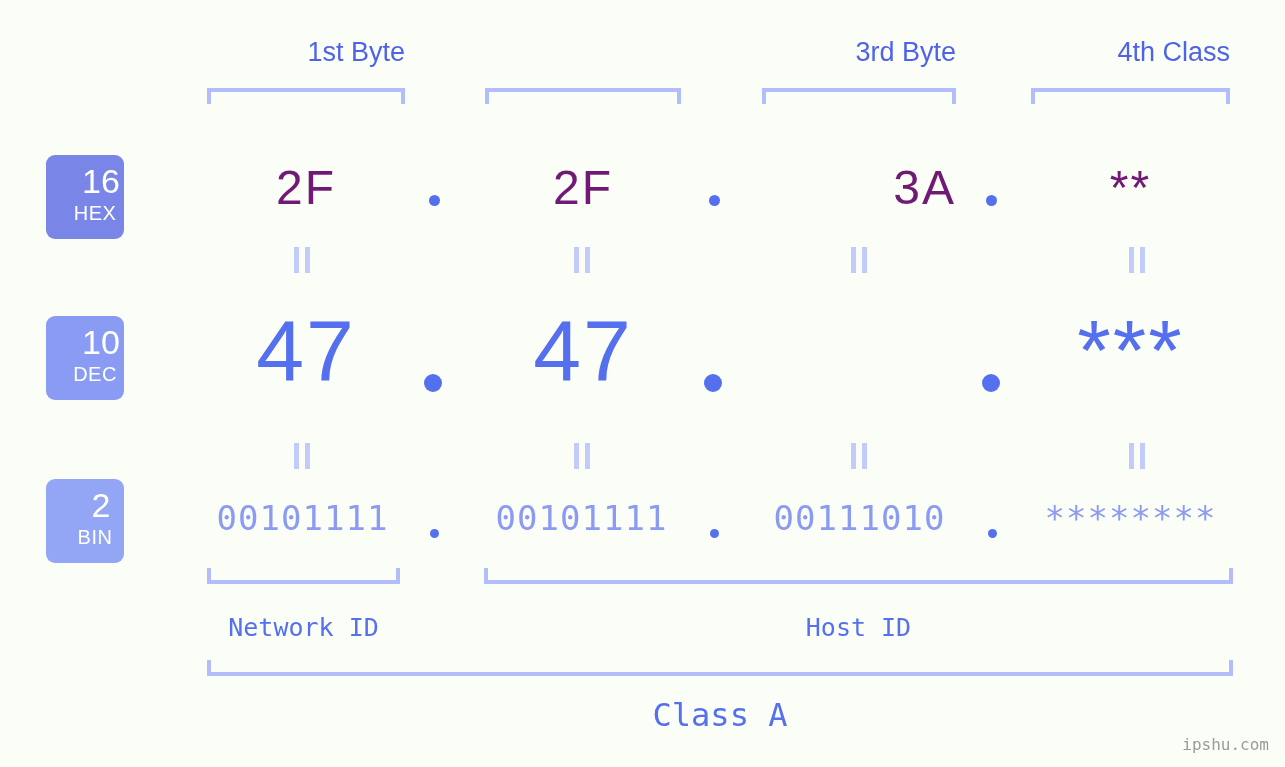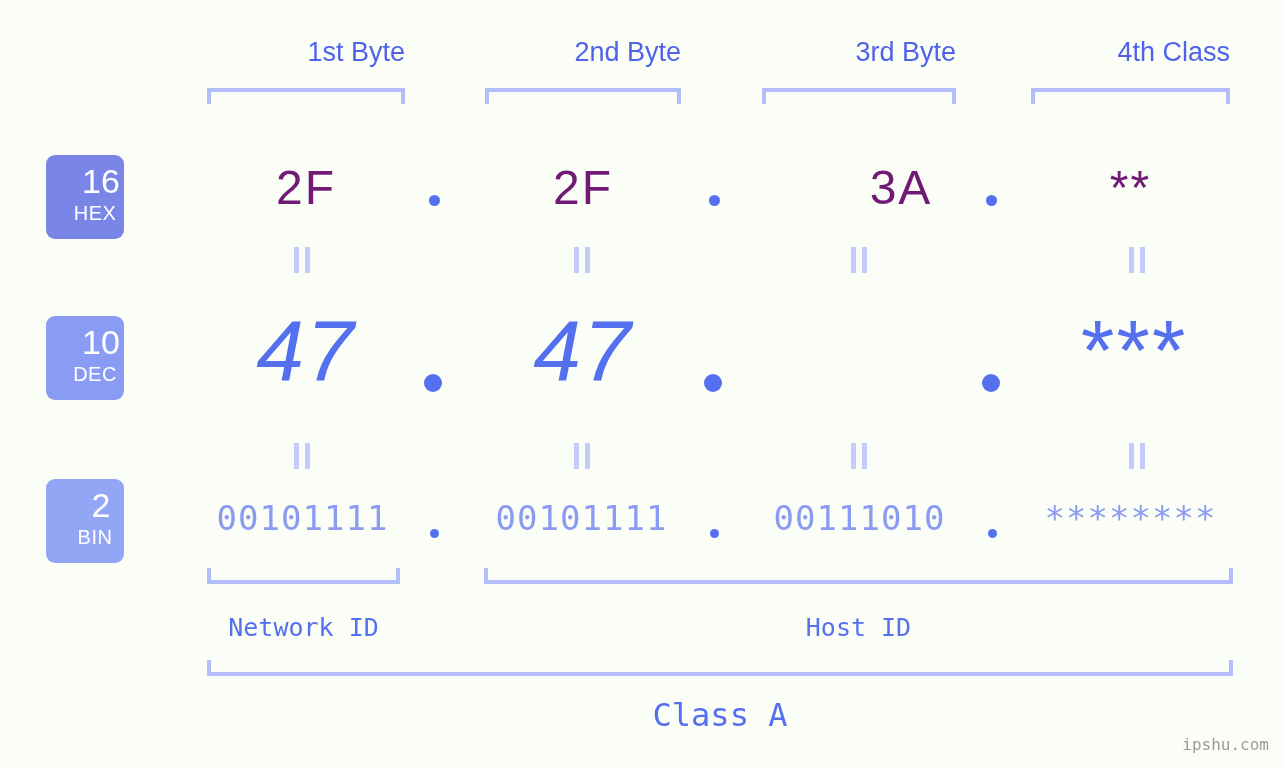--- a/index.html
+++ b/index.html
@@ -93,21 +93,20 @@
     letter-spacing: 2px;
   }
   .cell-dec {
     font-size: 86px;
     line-height: 100px;
     height: 100px;
     top: 300px;
     color: #5570ef;
     font-family: "Liberation Sans", sans-serif;
     letter-spacing: 2px;
-    font-style: italic;
   }
   .cell-bin {
     font-size: 34px;
     line-height: 46px;
     height: 46px;
     top: 495px;
     color: #8c9bf2;
     font-family: "DejaVu Sans Mono", monospace;
     letter-spacing: 1px;
   }
@@ -180,21 +179,20 @@
     font-family: "DejaVu Sans Mono", monospace;
     letter-spacing: 0px;
   }
 </style>
 </head>
 <body>
 
 <div id="stage" style="background-color: rgb(251, 253, 247);">
 
   <div class="byte-head" style="left:207px; width:198px;">1st Byte</div>
-  <div class="byte-head" style="left:485px; width:196px;">2nd Byte</div>
   <div class="byte-head" style="left:762px; width:194px;">3rd Byte</div>
   <div class="byte-head" style="left:1031px; width:199px;">4th Class</div>
 
   <div class="bracket-top" style="left:207px; width:198px;"></div>
   <div class="bracket-top" style="left:485px; width:196px;"></div>
   <div class="bracket-top" style="left:762px; width:194px;"></div>
   <div class="bracket-top" style="left:1031px; width:199px;"></div>
 
   <div class="badge" id="badge-hex" style="top: 155px; background-color: rgb(121, 134, 232);">
     <span class="bnum">16</span>
@@ -208,21 +206,21 @@
 
   <div class="badge" id="badge-bin" style="top: 479px; background-color: rgb(147, 166, 245);">
     <span class="bnum">2</span>
     <span class="blabel">BIN</span>
   </div>
 
   <div class="cell cell-hex" style="left:207px; width:198px;">2F</div>
   <div class="dot dot-sm" style="left:429px; top:195px;"></div>
   <div class="cell cell-hex" style="left:485px; width:196px;">2F</div>
   <div class="dot dot-sm" style="left:709px; top:195px;"></div>
-  <div class="cell cell-hex" style="left:804px; width:194px;">3A</div>
+  <div class="cell cell-hex" style="left:762px; width:194px;text-align:right;">3A</div>
   <div class="dot dot-sm" style="left:986px; top:195px;"></div>
   <div class="cell cell-hex" style="left:1031px; width:199px;">**</div>
 
   <div class="eq" style="left:291px; top:247px;">
       <i></i>
       <i></i>
     </div>
   <div class="eq" style="left:571px; top:247px;">
       <i></i>
       <i></i>

